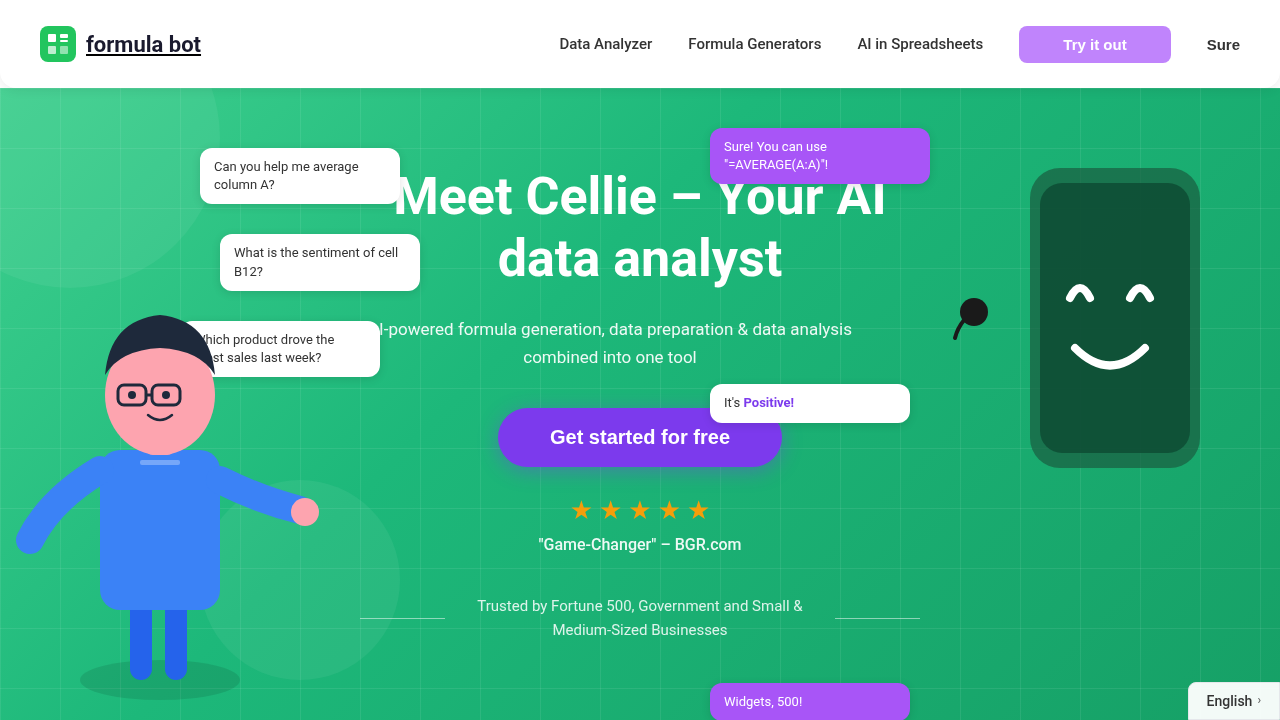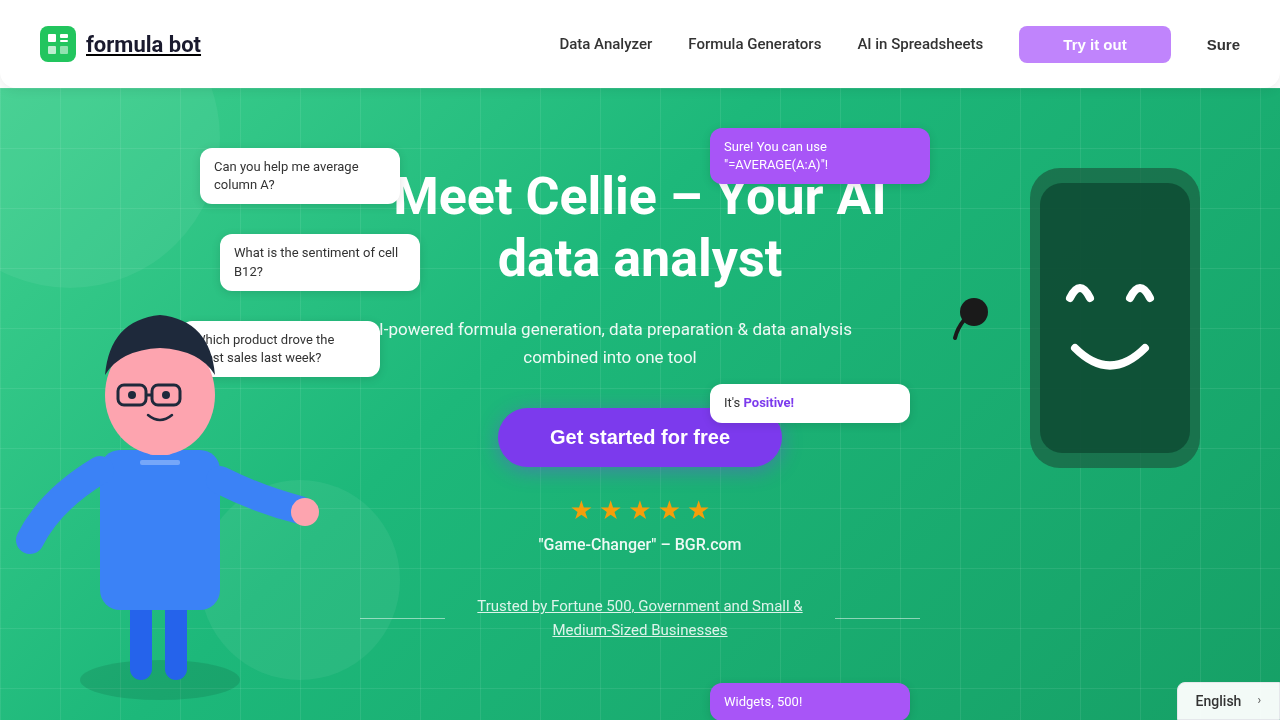--- a/index.html
+++ b/index.html
@@ -199,21 +199,21 @@
     .language-btn {
       position: fixed;
       bottom: 0;
       right: 0;
       background: rgba(255,255,255,0.95);
       border: 1px solid #e5e7eb;
       border-radius: 8px 0 0 0;
       padding: 10px 18px;
       display: flex;
       align-items: flex-start;
-      gap: 16px;
+      gap: 5px;
       font-size: 14px;
       font-weight: 500;
       color: #333;
       cursor: pointer;
       z-index: 100;
     }
     .chevron-right { font-size: 12px; color: #666; }
 
     
     .deco-circle {
@@ -313,21 +313,21 @@
     <button class="btn-cta">Get started for free</button>
     <div class="stars-row">
       <span class="star">★</span>
       <span class="star">★</span>
       <span class="star">★</span>
       <span class="star">★</span>
       <span class="star">★</span>
     </div>
     <p class="review-text">"Game-Changer" – BGR.com</p>
     <div class="trusted-line">
-      <span style="font-size:15px; color:rgba(255,255,255,0.85); line-height:1.6;text-decoration:underline;">Trusted by Fortune 500, Government and Small &amp; Medium-Sized Businesses</span>
+      <span style="font-size:15px; color:rgba(255,255,255,0.85); line-height:1.6;">Trusted by Fortune 500, Government and Small &amp; Medium-Sized Businesses</span>
     </div>
   </div>
 
   <div class="robot-phone">
     <svg viewBox="0 0 260 380" width="260" height="380">
 
       <rect x="50" y="30" width="170" height="300" rx="30" fill="#1a5c40" opacity="0.7"></rect>
       <rect x="60" y="45" width="150" height="270" rx="22" fill="#0d4a32" opacity="0.8"></rect>
 
       <path d="M90 160 Q100 140 110 160" stroke="white" stroke-width="8" fill="none" stroke-linecap="round"></path>

